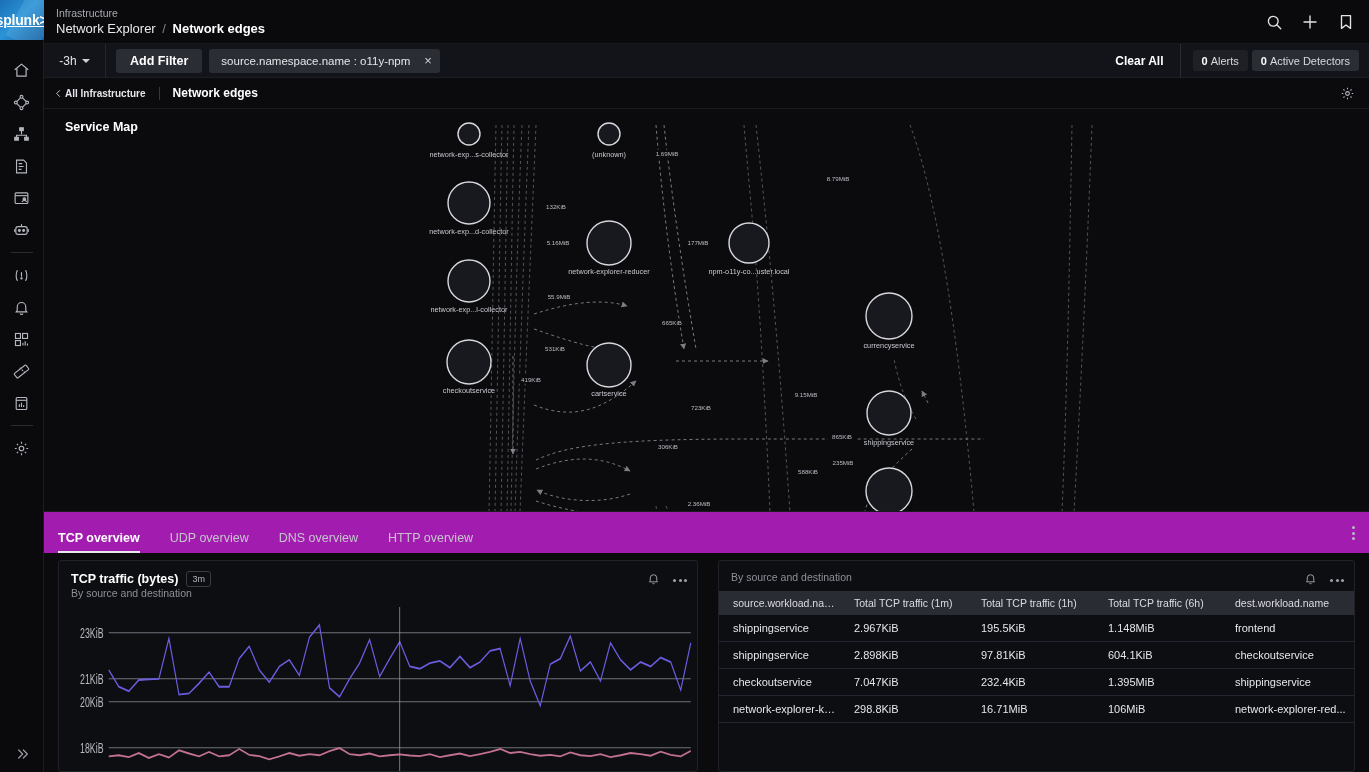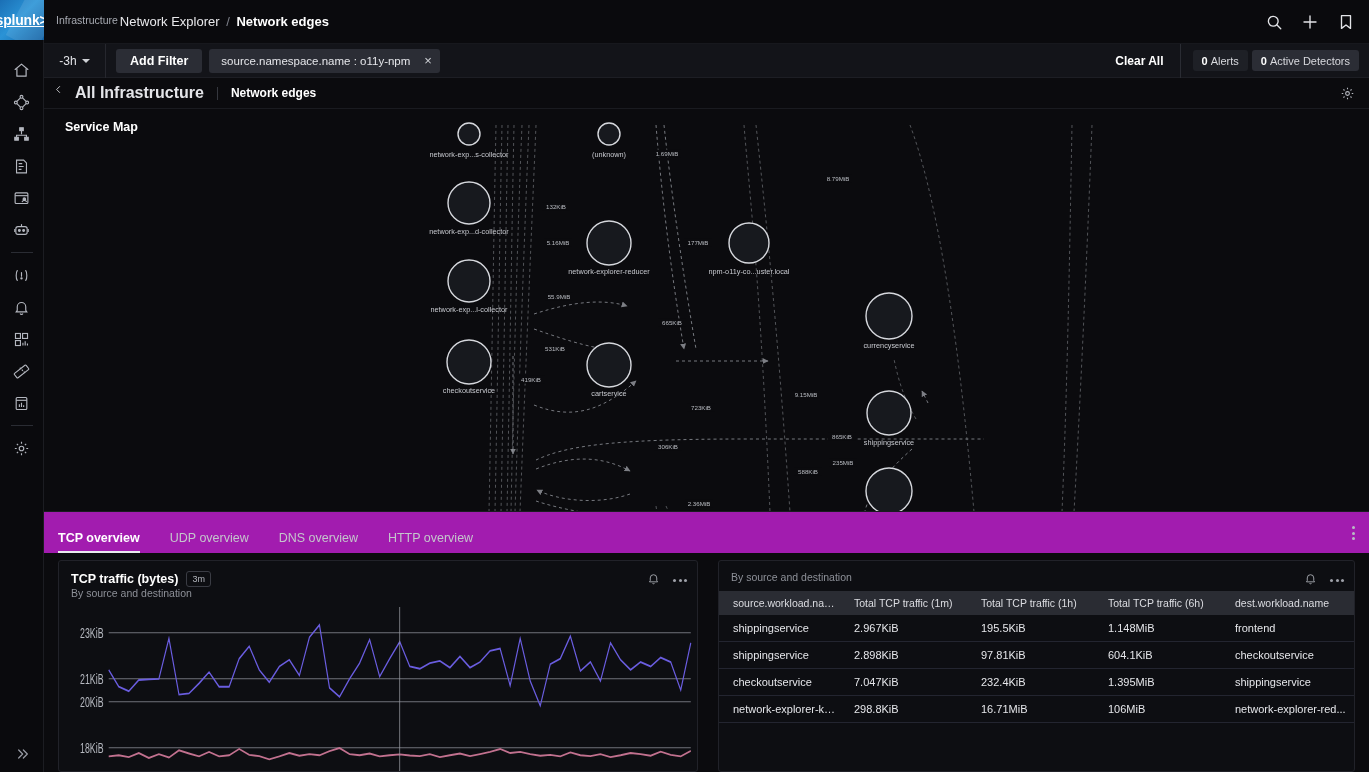--- a/index.html
+++ b/index.html
@@ -43,21 +43,21 @@
 
   
   .main { flex: 1 1 auto; height: 772px; display: flex; flex-direction: column; background: #0b0b0e; min-width: 0; }
 
   
   .topbar {
     height: 44px; flex: 0 0 44px; background: #0a0a0d;
     display: flex; align-items: center; padding: 0 14px 0 12px;
     border-bottom: 1px solid #17181d;
   }
-  .crumbs { display: flex; flex-direction: row; justify-content: space-between; gap: 2px; }
+  .crumbs { display: flex; flex-direction: column; justify-content: space-between; gap: 2px; }
   .crumb-top { font-size: 10.5px; color: #a7aab2; line-height: 12px; }
   .crumb-main { font-size: 13px; color: #e9e9ec; line-height: 15px; }
   .crumb-main .sep { color: #7e818a; margin: 0 3px; }
   .crumb-main .cur { font-weight: bold; color: #fff; }
   .crumb-main .lnk { color: #e9e9ec; }
   .topbar-spacer { flex: 1 1 auto; }
   .topbar-actions { display: flex; align-items: center; gap: 18px; color: #e3e4e8; }
   .topbar-actions .ic { cursor: pointer; display: flex; }
 
   
@@ -88,21 +88,21 @@
   .badge { font-size: 11px; height: 21px; display: flex; align-items: center; padding: 0 9px; border-radius: 3px; background: #1e2026; color: #d8d9de; cursor: pointer; }
   .badge b { font-weight: bold; color: #fff; margin-right: 3px; }
   .badge.alt { background: #2b2d35; }
 
   
   .subnav {
     height: 31px; flex: 0 0 31px; background: #0b0b0e;
     display: flex; align-items: center; padding: 0 14px 0 10px;
     border-bottom: 1px solid #1a1b20;
   }
-  .back-link { display: flex; align-items: flex-start; gap: 12px; font-size: 16px; font-weight: bold; color: #e4e5e9; cursor: pointer; }
+  .back-link { display: flex; align-items: flex-start; gap: 2px; font-size: 10px; font-weight: bold; color: #e4e5e9; cursor: pointer; }
   .subnav .divider { width: 1px; height: 13px; background: #35373e; margin: 0 13px; }
   .subnav .cur2 { font-size: 12px; font-weight: bold; color: #fff; }
   .subnav-spacer { flex: 1 1 auto; }
   .gear-btn { color: #b9bcc4; cursor: pointer; display: flex; }
 
   
   .map-section { flex: 0 0 403px; position: relative; background: #0b0b0e; overflow: hidden; border-bottom: 1px solid #1a1b20; }
   .map-title { position: absolute; left: 21px; top: 11px; font-size: 12.5px; font-weight: bold; color: #fff; z-index: 3; }
   .map-canvas { position: absolute; inset: 0; }
   .node-label { font-size: 7.3px; fill: #c7c9cf; text-anchor: middle; font-family: "Liberation Sans", sans-serif; }

